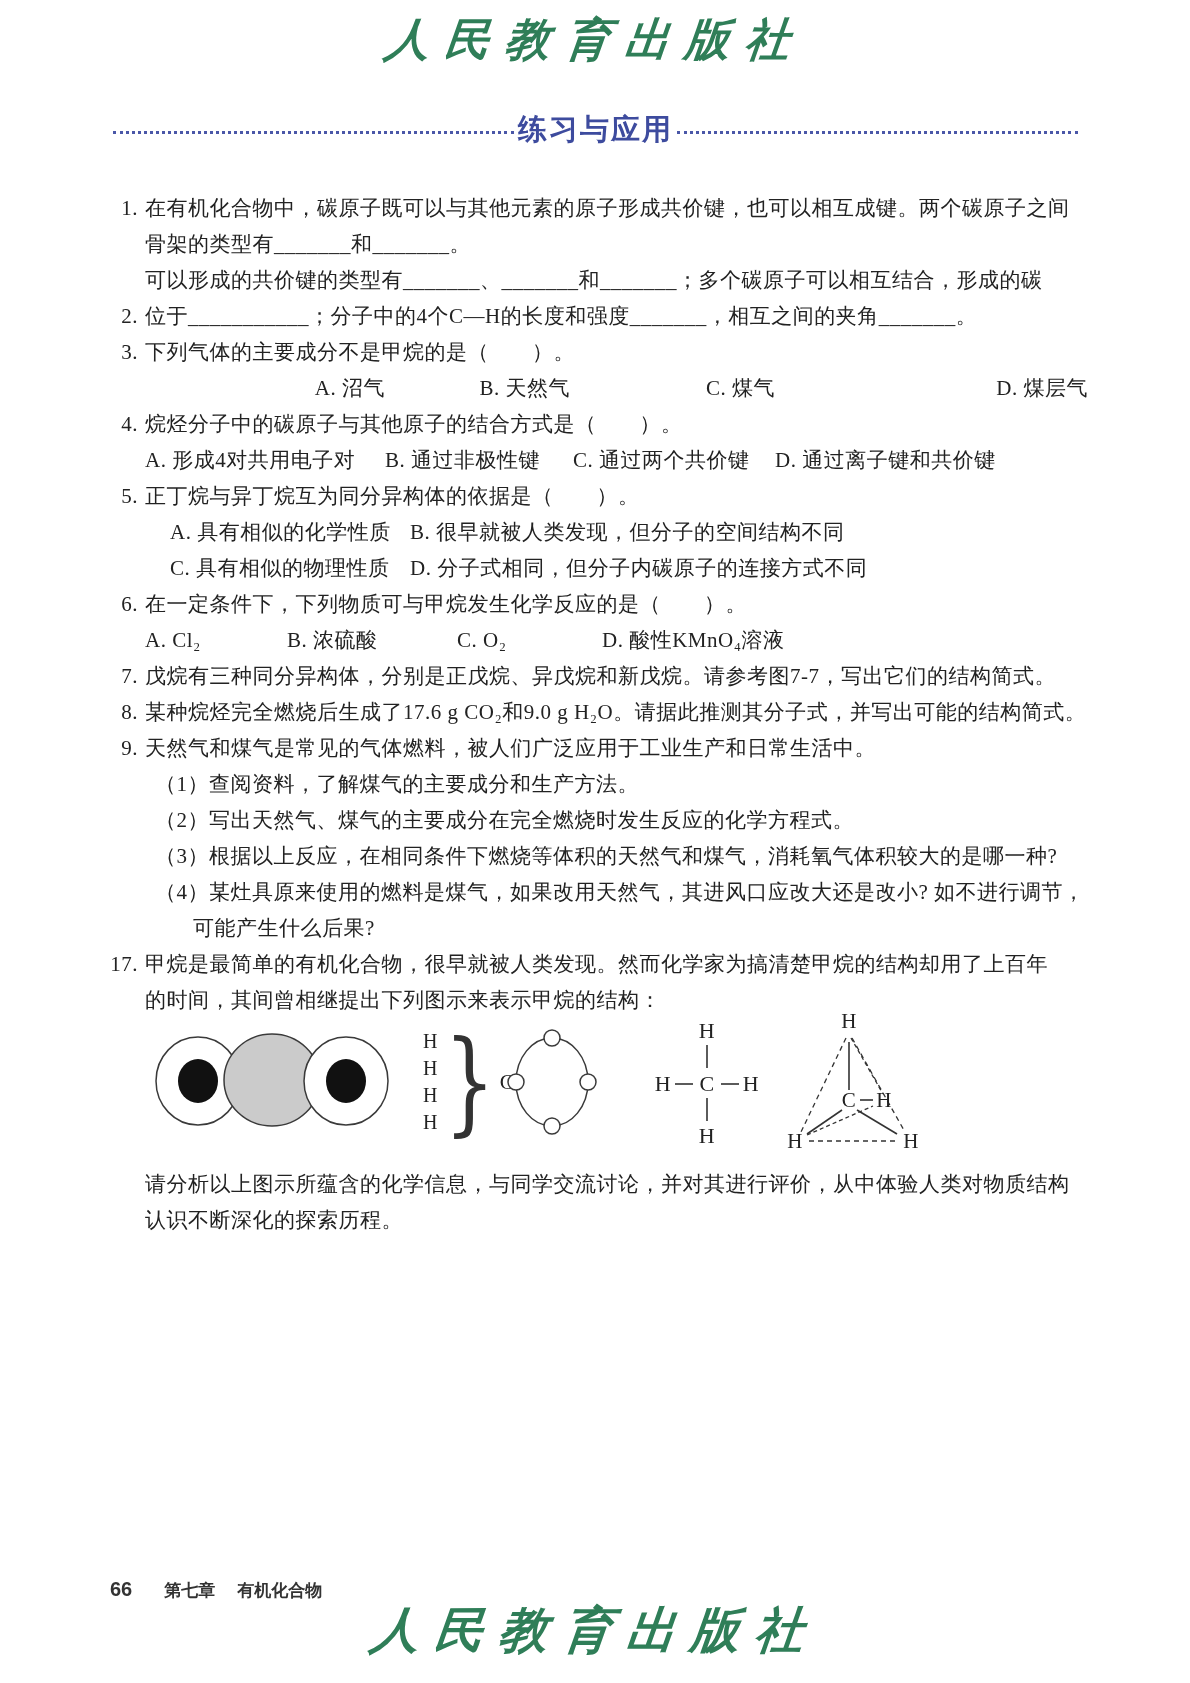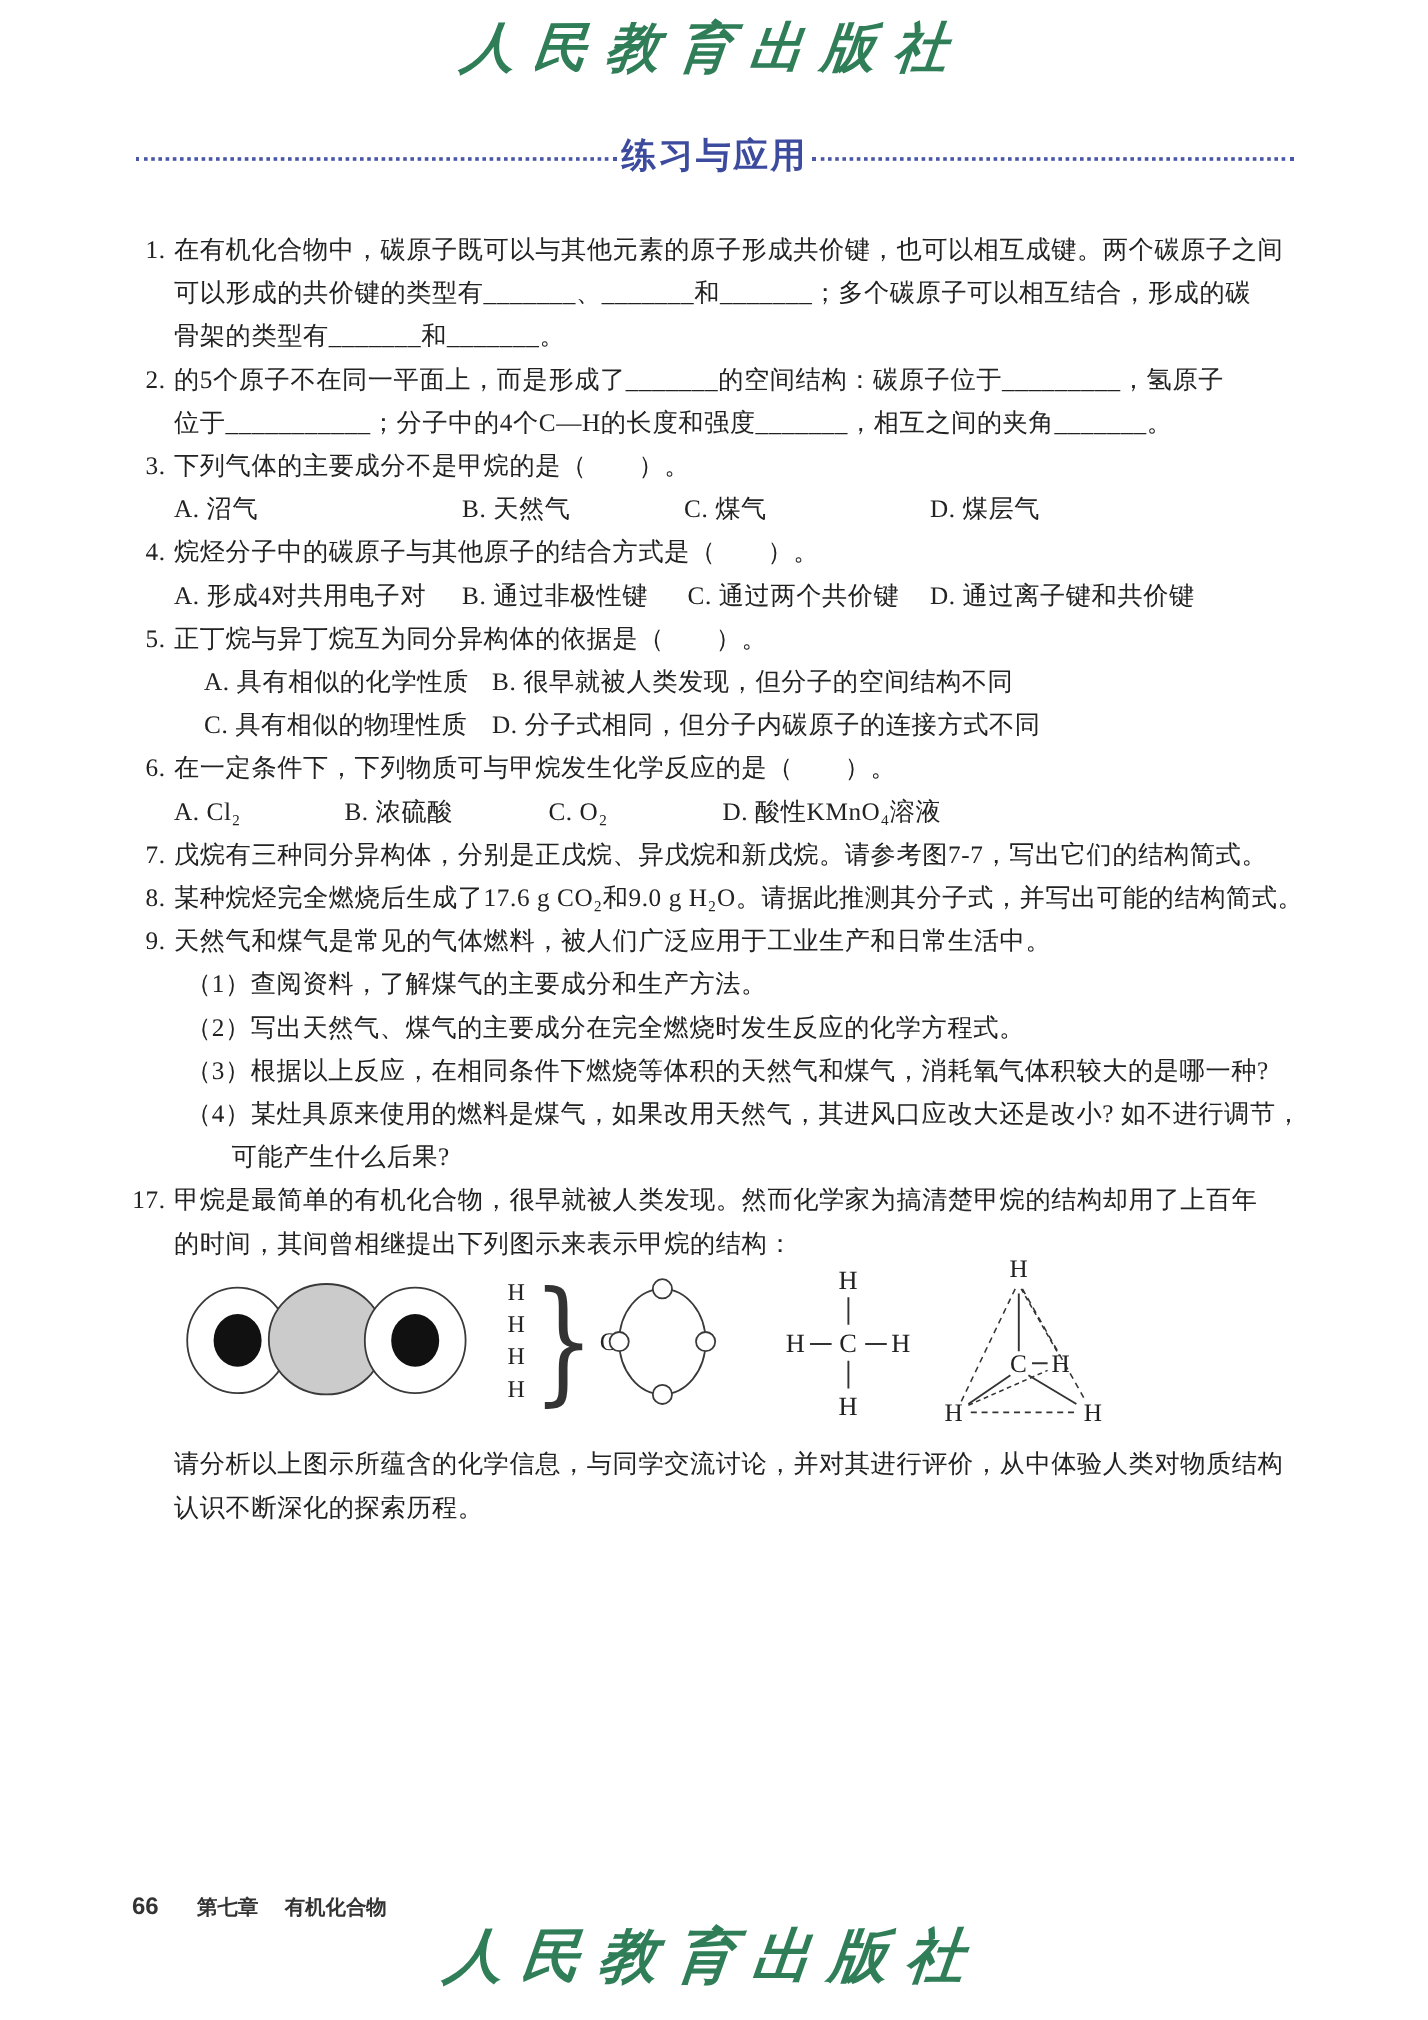--- a/index.html
+++ b/index.html
@@ -34,21 +34,21 @@
   .content {
     position:absolute; top:190px; left:110px; width:978px;
     font-size:21px; line-height:36px; letter-spacing:0.5px;
   }
   .q { display:flex; align-items:flex-start; }
   .qnum { width:28px; text-align:right; margin-right:7px; flex:none; }
   .qbody { flex:1; min-width:0; }
   .qline { white-space:nowrap; }
 
   .opts { display:grid; white-space:nowrap; }
-  .opts-std  { grid-template-columns:240px 185px 205px 1fr; }
+  .opts-std  { grid-template-columns:240px 185px 205px 1fr;text-align:right; }
   .opts-q4   { grid-template-columns:240px 188px 202px 1fr; }
   .opts-q6   { grid-template-columns:142px 170px 145px 1fr; }
   .opts-pair { grid-template-columns:240px 1fr;margin-left:25px; }
   .sub-item { padding-left:10px; white-space:nowrap; }
   .sub-cont { padding-left:48px; white-space:nowrap; }
 
   
   .figures { position:relative; height:148px; }
   .fig { position:absolute; }
   .fig1 { left:8px;   top:15px; }
@@ -89,29 +89,28 @@
     <div class="section-title">练习与应用</div>
     <div class="dots"></div>
   </div>
 
   <div class="content">
 
     <div class="q">
       <div class="qnum">1.</div>
       <div class="qbody">
         <div class="qline">在有机化合物中，碳原子既可以与其他元素的原子形成共价键，也可以相互成键。两个碳原子之间</div>
+        <div class="qline">骨架的类型有_______和_______。</div>
         <div class="qline">可以形成的共价键的类型有_______、_______和_______；多个碳原子可以相互结合，形成的碳</div>
-        <div class="qline">骨架的类型有_______和_______。</div>
       </div>
     </div>
 
     <div class="q">
       <div class="qnum">2.</div>
       <div class="qbody">
-        <div class="qline">的5个原子不在同一平面上，而是形成了_______的空间结构：碳原子位于_________，氢原子</div>
         <div class="qline">位于___________；分子中的4个C—H的长度和强度_______，相互之间的夹角_______。</div>
       </div>
     </div>
 
     <div class="q">
       <div class="qnum">3.</div>
       <div class="qbody">
         <div class="qline">下列气体的主要成分不是甲烷的是（　　）。</div>
         <div class="opts opts-std">
           <span class="opt">A. 沼气</span>

